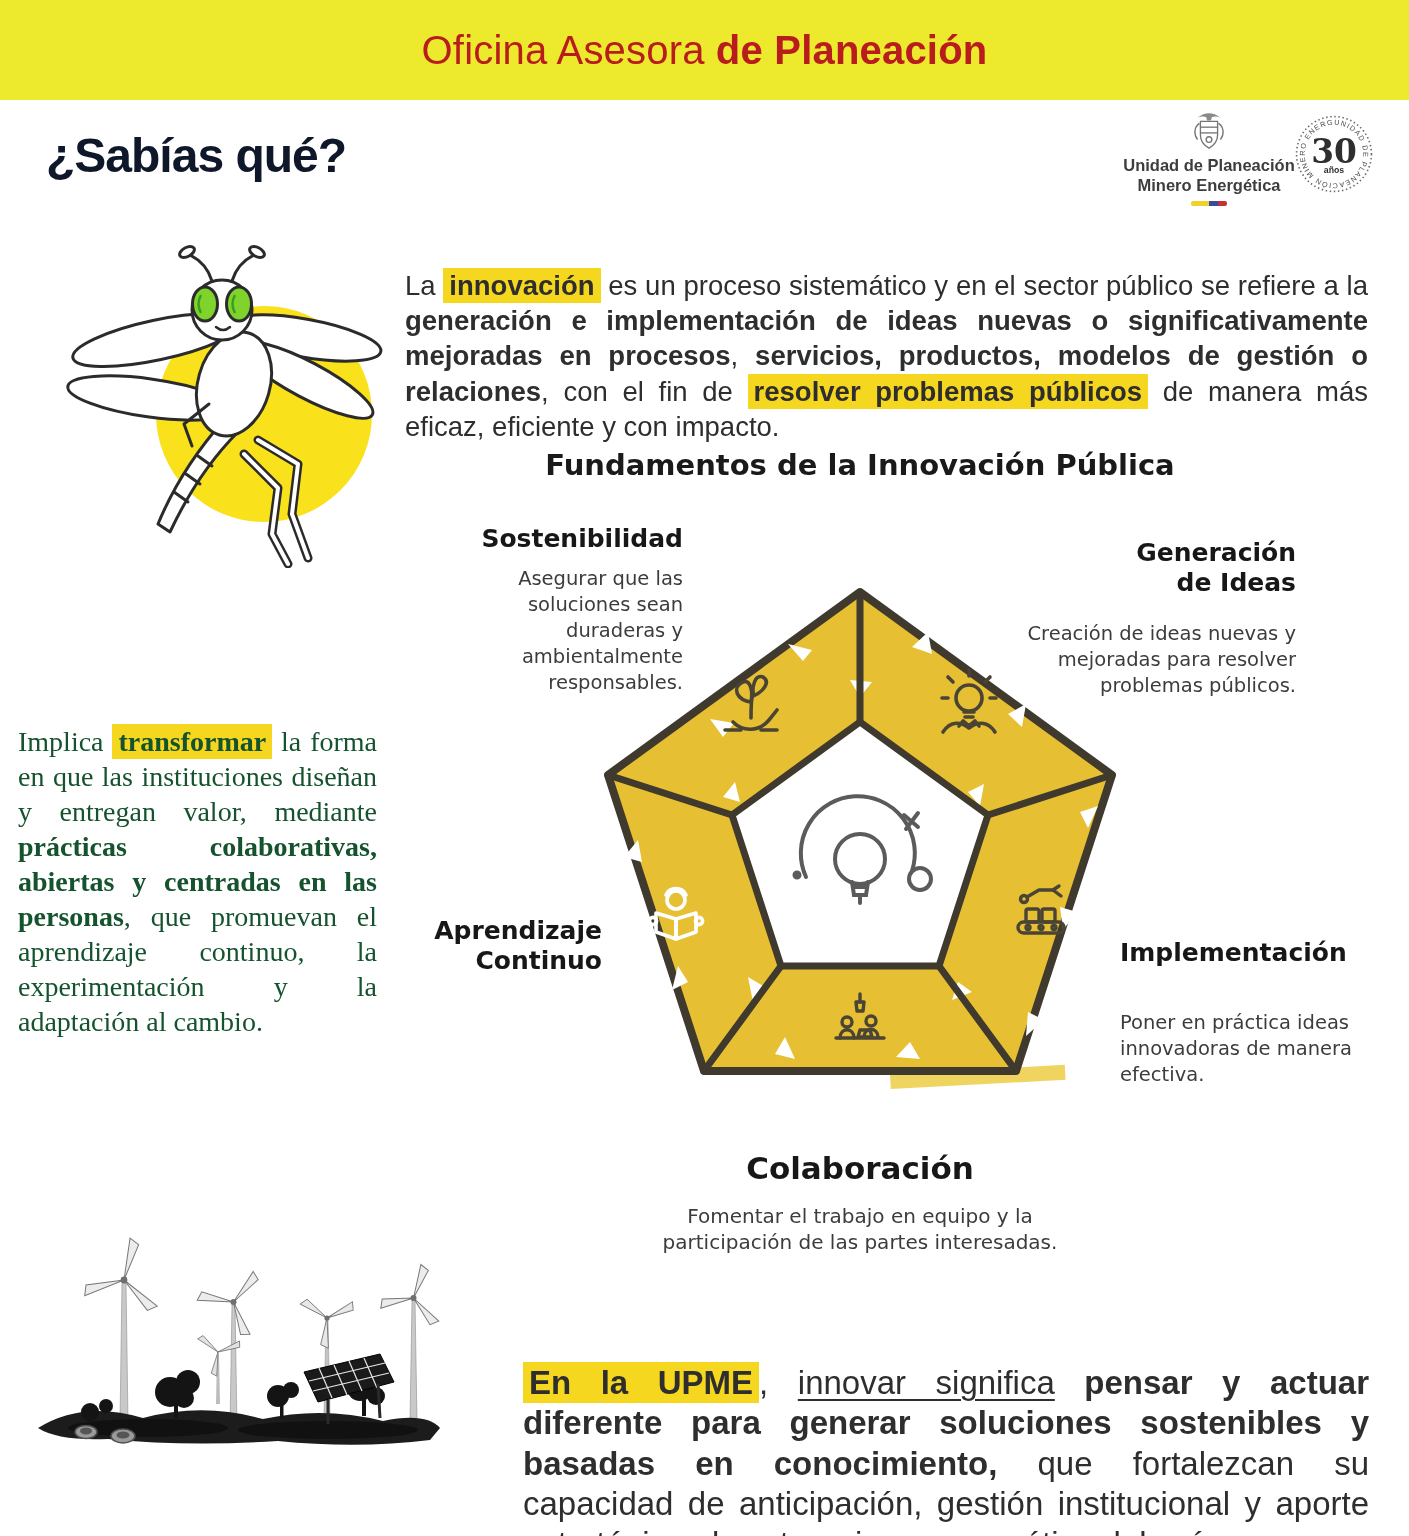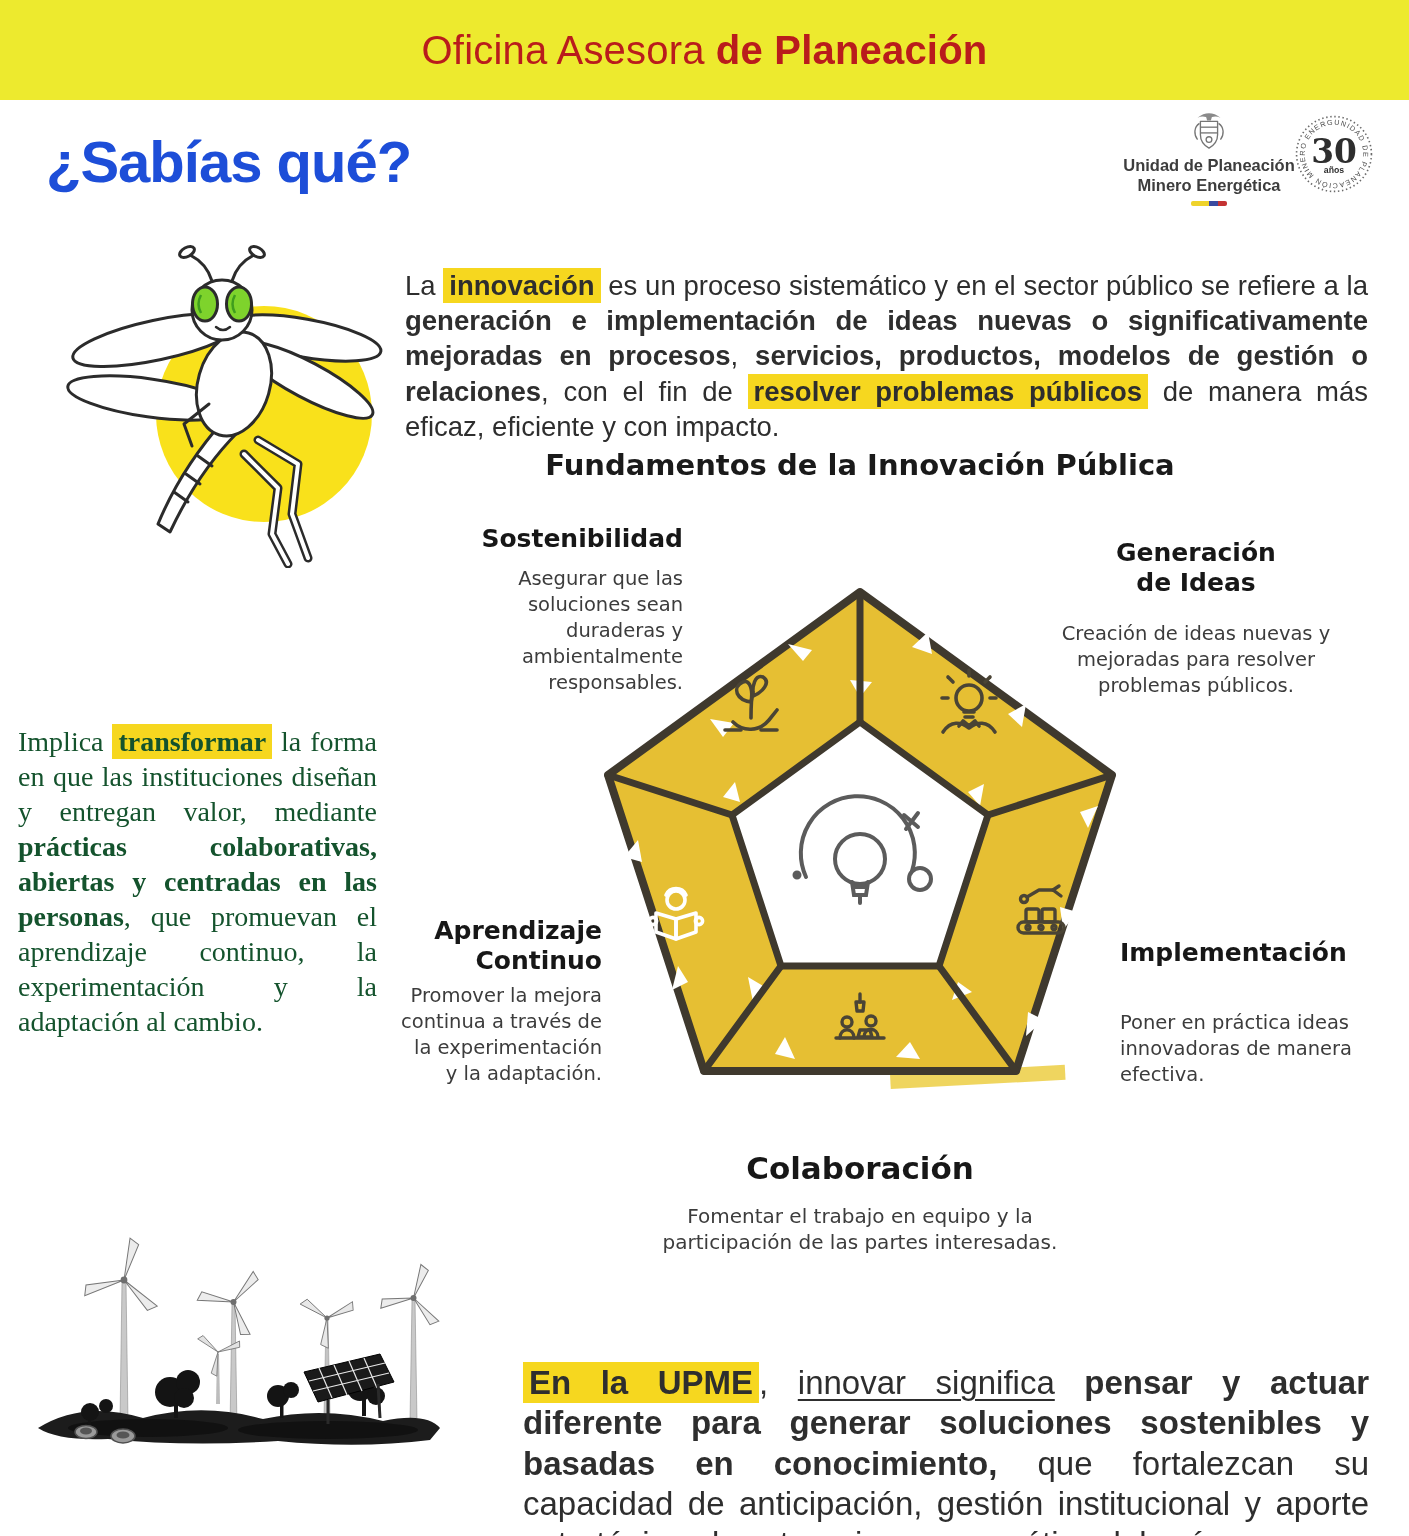--- a/index.html
+++ b/index.html
@@ -9,22 +9,22 @@
   }
   
   .banner{
     position:absolute;left:0;top:0;width:1409px;height:100px;background:#edea2e;
     display:flex;align-items:center;justify-content:center;
     font-size:40px;color:#b91c1c;letter-spacing:.2px;
   }
   .banner .bold{font-weight:800;margin-left:.28em;}
   
   .page-title{
-    position:absolute;left:46px;top:128px;font-size:58px;font-weight:800;
-    color:#1d4ed8;letter-spacing:-1px;
+    position:absolute;left:46px;top:128px;font-size:48px;font-weight:800;
+    color:#0f172a;letter-spacing:-1px;
   }
   .logo-block{position:absolute;left:1118px;top:110px;width:182px;text-align:center;}
   .logo-block svg{display:block;margin:0 auto;}
   .org-name{font-size:16.5px;font-weight:700;color:#3d3d3d;line-height:1.22;margin-top:3px;}
   .flag{width:36px;height:5px;margin:6px auto 0;display:flex;border-radius:2px;overflow:hidden;}
   .flag .fy{flex:2;background:#efd32b;}
   .flag .fb{flex:1;background:#3a4aa0;}
   .flag .fr{flex:1;background:#c43333;}
   .seal{position:absolute;left:1294px;top:114px;}
   
@@ -38,21 +38,21 @@
   
   .diagram-title{
     position:absolute;left:460px;top:448px;width:800px;text-align:center;
     font-family:"DejaVu Sans",sans-serif;font-size:29px;font-weight:800;color:#1a1a1a;
   }
   .pentagon{position:absolute;left:560px;top:562px;}
   .node-label{position:absolute;font-family:"DejaVu Sans",sans-serif;}
   .nl-h{font-weight:800;font-size:25px;color:#171717;white-space:pre-line;line-height:1.18;}
   .nl-d{font-size:19.5px;color:#3c3c3c;line-height:1.34;margin-top:12px;white-space:normal;}
   .lbl-sost{left:448px;top:524px;width:235px;text-align:right;}
-  .lbl-gen{left:1056px;top:538px;width:280px;text-align:center;}
+  .lbl-gen{left:1016px;top:538px;width:280px;text-align:right;}
   .lbl-gen .nl-d{margin-top:24px;}
   .lbl-apr{left:398px;top:916px;width:204px;text-align:right;}
   .lbl-apr .nl-d{margin-top:8px;}
   .lbl-imp{left:1120px;top:938px;width:248px;text-align:left;}
   .lbl-imp .nl-d{margin-top:42px;}
   .lbl-col{left:640px;top:1150px;width:440px;text-align:center;}
   .lbl-col .nl-h{font-size:31px;}
   .lbl-col .nl-d{margin-top:16px;font-size:20px;}
   
   .dragonfly{position:absolute;left:62px;top:228px;}
@@ -266,21 +266,20 @@
   <div class="nl-h">Implementación</div>
   <div class="nl-d">Poner en práctica ideas innovadoras de manera efectiva.</div>
 </div>
 <div class="node-label lbl-col">
   <div class="nl-h">Colaboración</div>
   <div class="nl-d">Fomentar el trabajo en equipo y la participación de las partes interesadas.</div>
 </div>
 <div class="node-label lbl-apr">
   <div class="nl-h">Aprendizaje
 Continuo</div>
-  <div class="nl-d">Promover la mejora continua a través de la experimentación y la adaptación.</div>
 </div>
 
 <p class="side-par rich"><span>Implica </span><span class="seg-b seg-h">transformar</span><span> la forma en que las instituciones diseñan y entregan valor, mediante </span><span class="seg-b">prácticas colaborativas, abiertas y centradas en las personas</span><span>, que promuevan el aprendizaje continuo, la experimentación y la adaptación al cambio.</span></p>
 
 <div class="renewables">
 <svg width="420" height="215" viewBox="0 0 420 215">
 
   <g>
 
     <polygon points="92,190 94,50 98,50 100,190" fill="#c9c9c9" stroke="#8d8d8d" stroke-width="0.6"></polygon>

